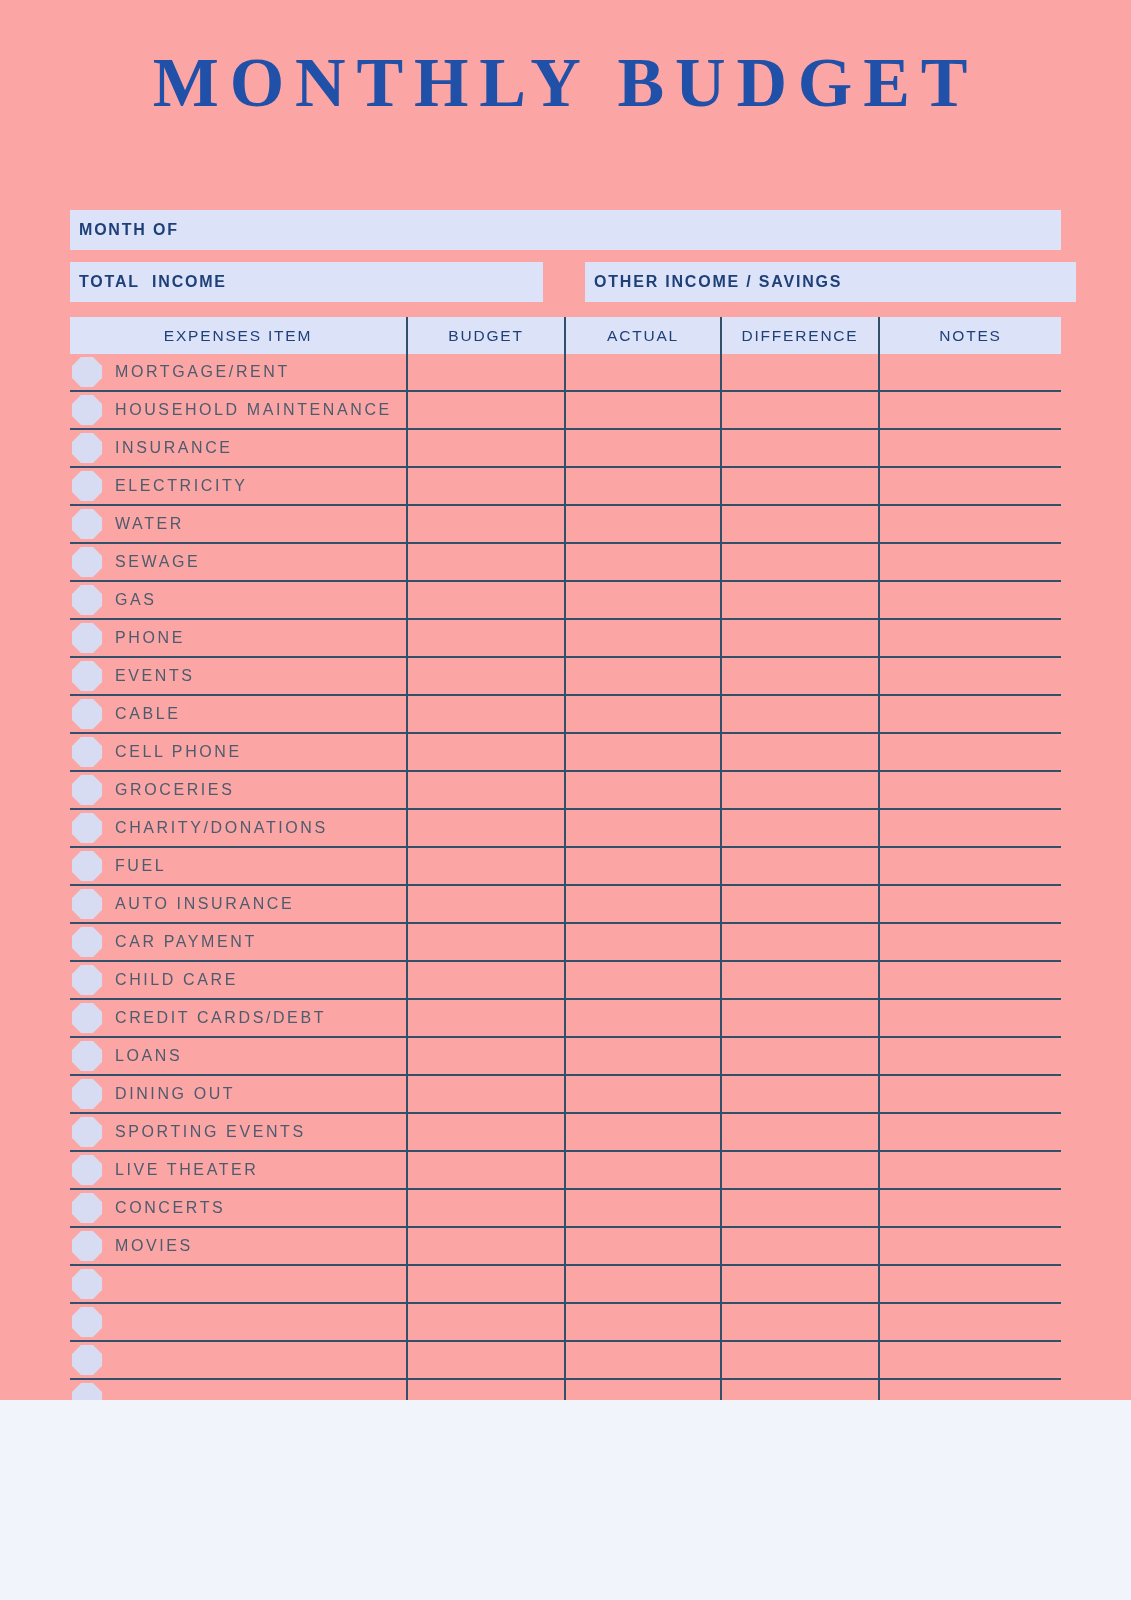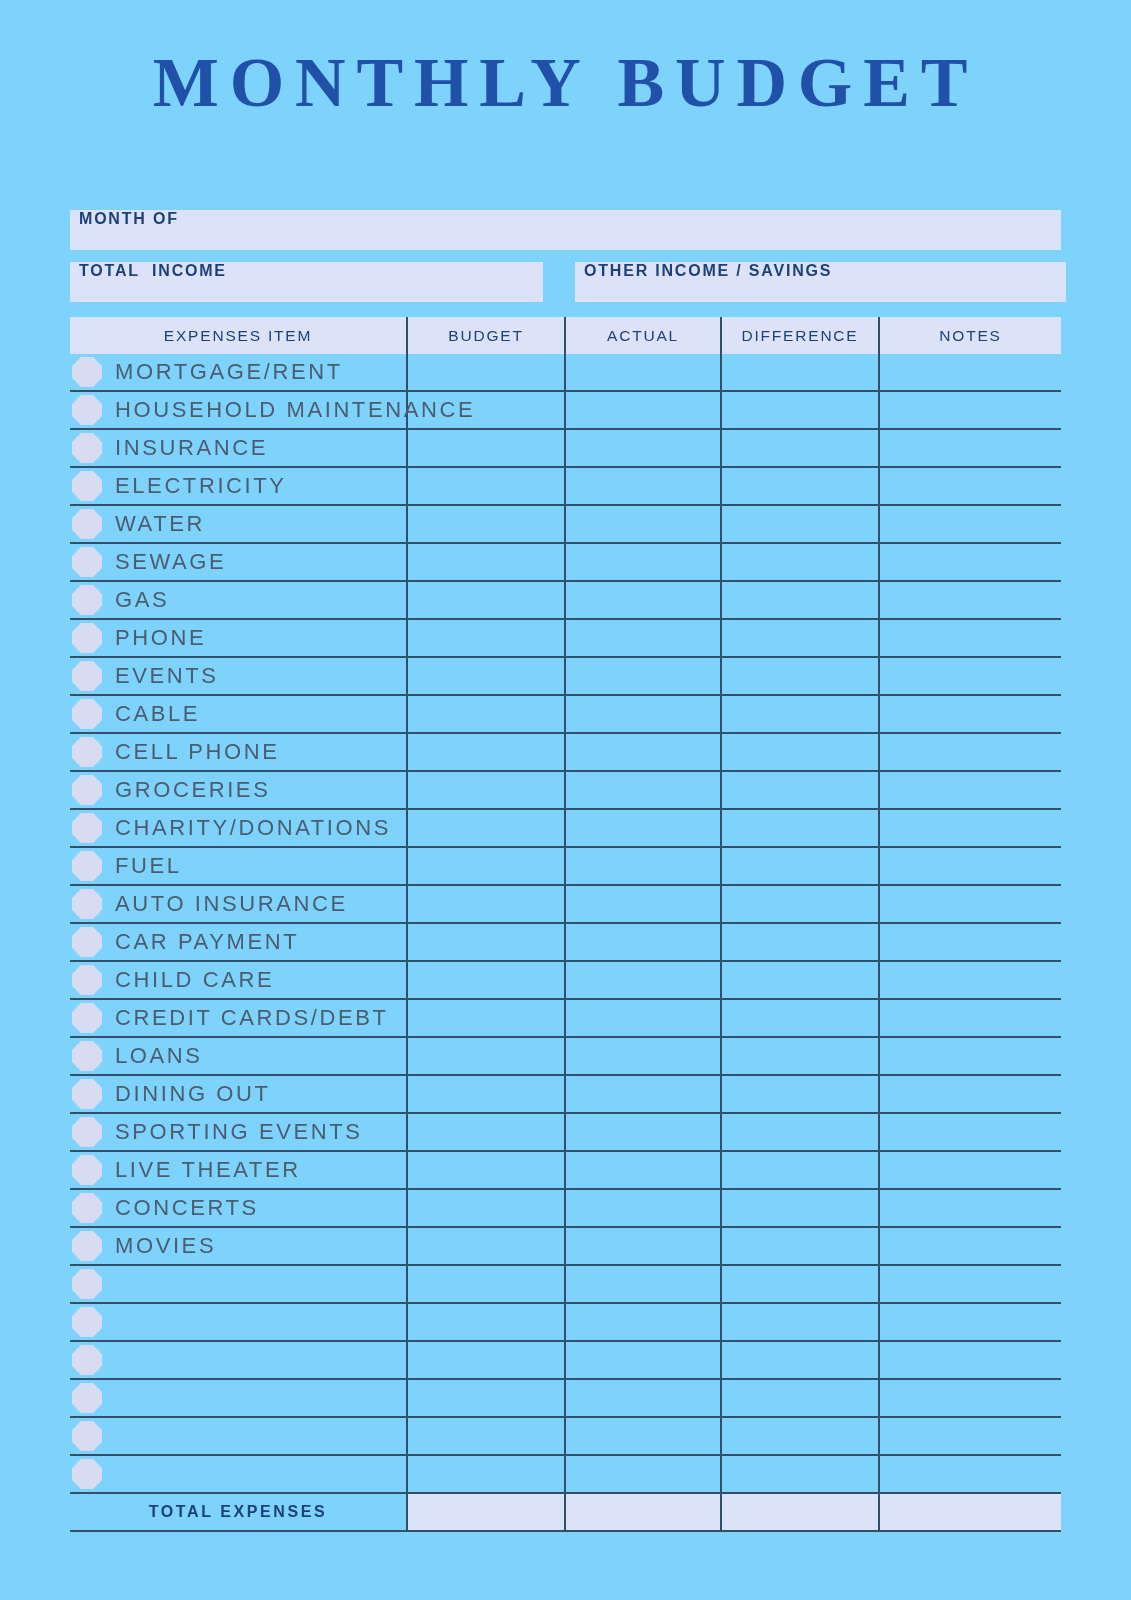--- a/index.html
+++ b/index.html
@@ -3,24 +3,24 @@
 <meta charset="utf-8">
 <style>
   html,body{margin:0;padding:0;}
   body{
     width:1131px;height:1600px;
     background:#f1f4fa;
     font-family:"Liberation Sans", sans-serif;
     -webkit-font-smoothing:antialiased;
   }
   .page{
-    width:1131px;height:1600px;
+    width:1131px;height:1400px;
     position:relative;
     overflow:hidden;
-    background:#7dd3fc;
+    background:#fca5a5;
   }
   .content{
     margin:0 70px;
     width:991px;
   }
   
   .title{
     margin:0;
     padding-top:48px;
     text-align:center;
@@ -30,36 +30,36 @@
     line-height:1.0;
     letter-spacing:0.155em;
     color:#2150a8;
     white-space:nowrap;
   }
   
   .bar{
     background:#dce2f7;
     height:40px;
     display:flex;
-    align-items:flex-start;
+    align-items:center;
     box-sizing:border-box;
     padding-left:9px;
   }
   .bar-label{
     font-size:16px;
     font-weight:700;
     letter-spacing:1.8px;
     color:#1e4078;
     white-space:pre;
   }
   .month-bar{margin-top:92px;}
   .income-row{
     margin-top:12px;
     display:flex;
-    gap:32px;
+    gap:42px;
   }
   .income-bar{width:473px;flex:none;}
   .other-bar{width:491px;flex:none;}
   
   table.budget{
     margin-top:15px;
     width:991px;
     border-collapse:collapse;
     table-layout:fixed;
   }
@@ -92,21 +92,21 @@
     display:inline-block;
     width:30px;height:30px;
     background:#d8dcf2;
     clip-path:polygon(30% 0,70% 0,100% 30%,100% 70%,70% 100%,30% 100%,0 70%,0 30%);
     vertical-align:middle;
   }
   .item-label{
     display:inline-block;
     vertical-align:middle;
     margin-left:13px;
-    font-size:22px;
+    font-size:16px;
     letter-spacing:2.6px;
     color:#4c5c6e;
   }
   td.total-label{
     text-align:center;
     font-size:16px;
     font-weight:700;
     letter-spacing:2.6px;
     color:#1e4078;
   }

